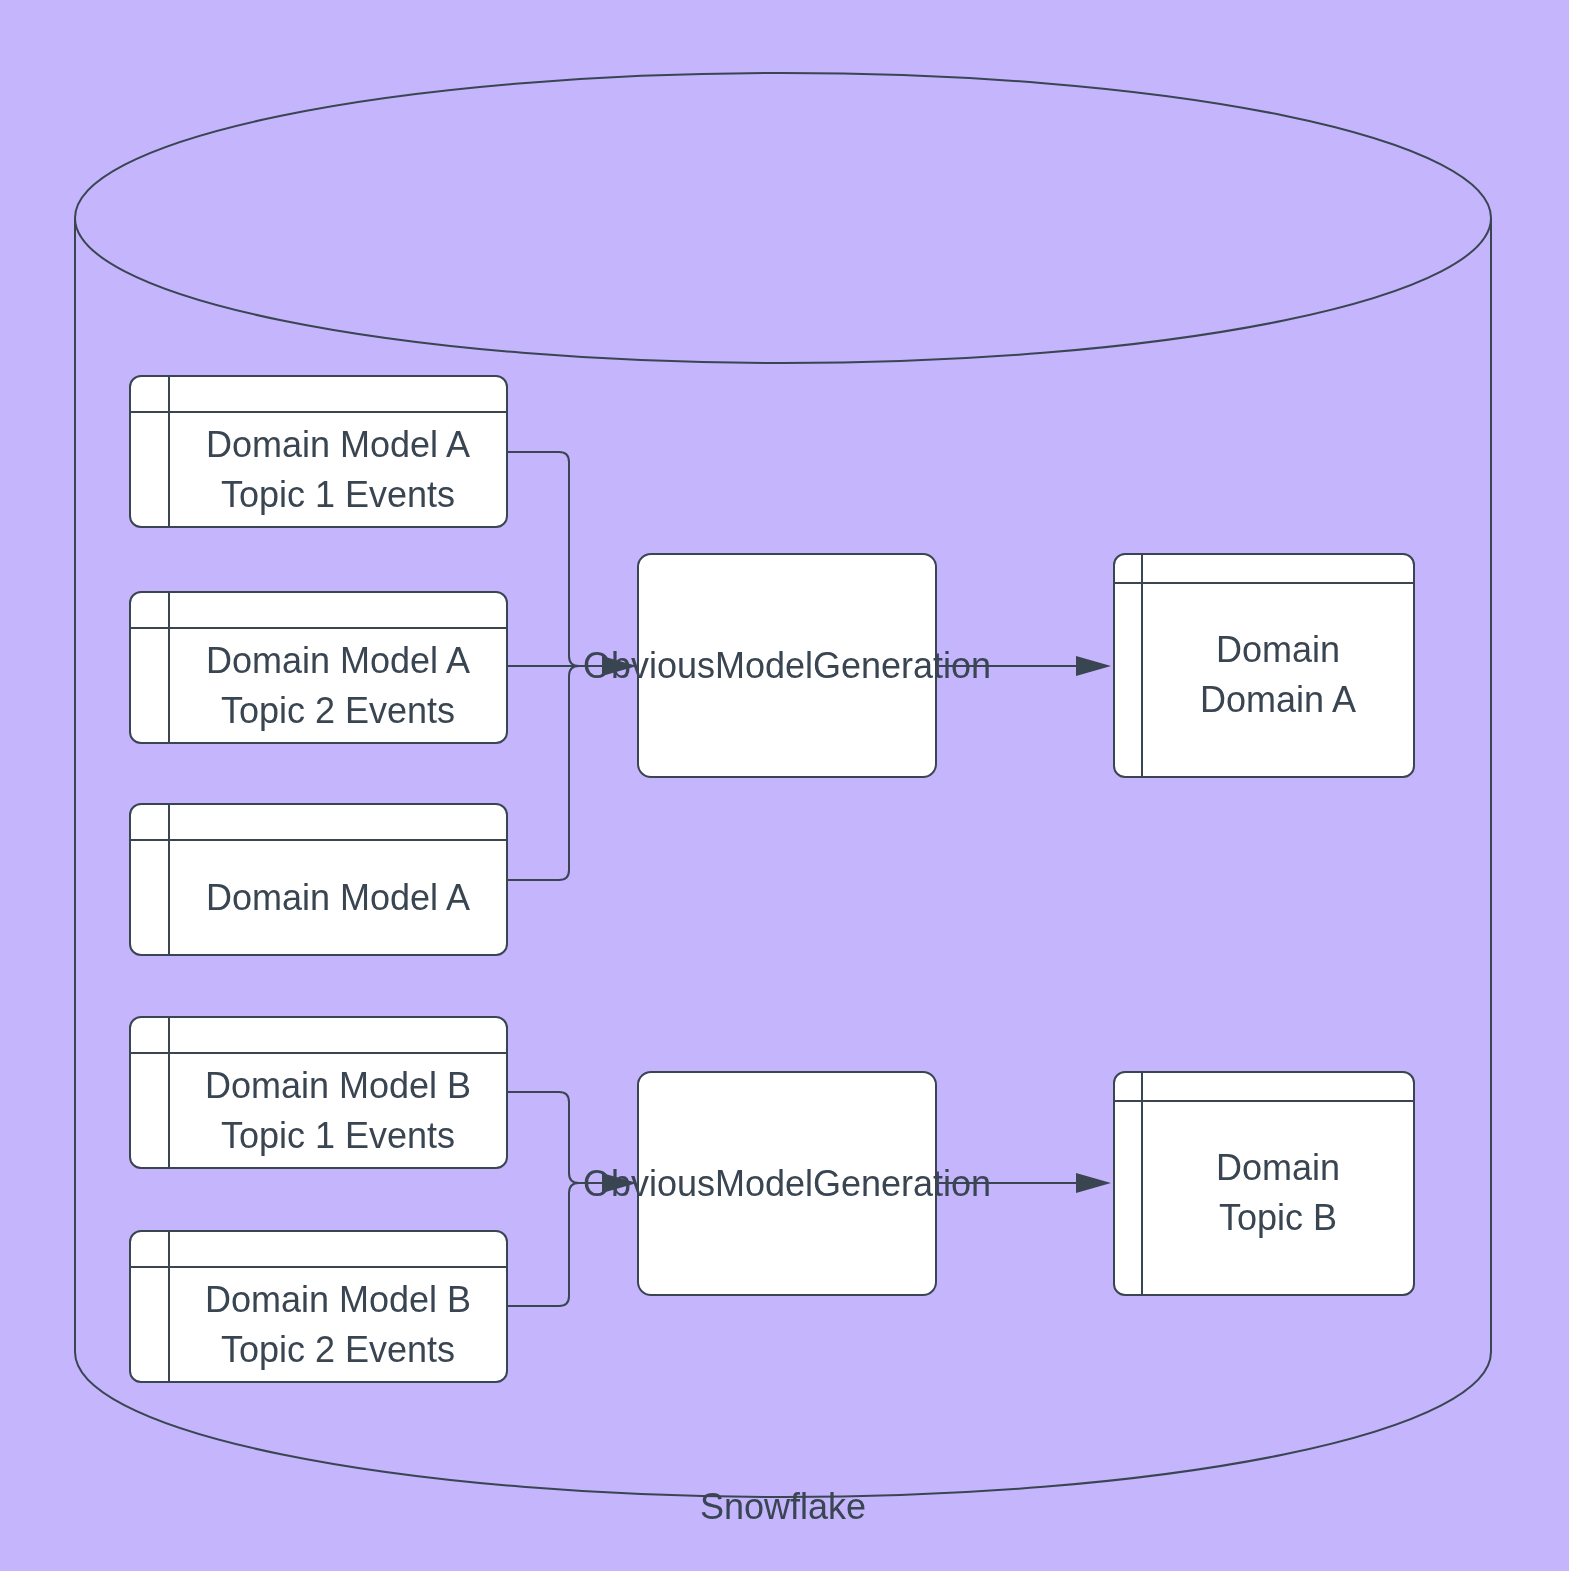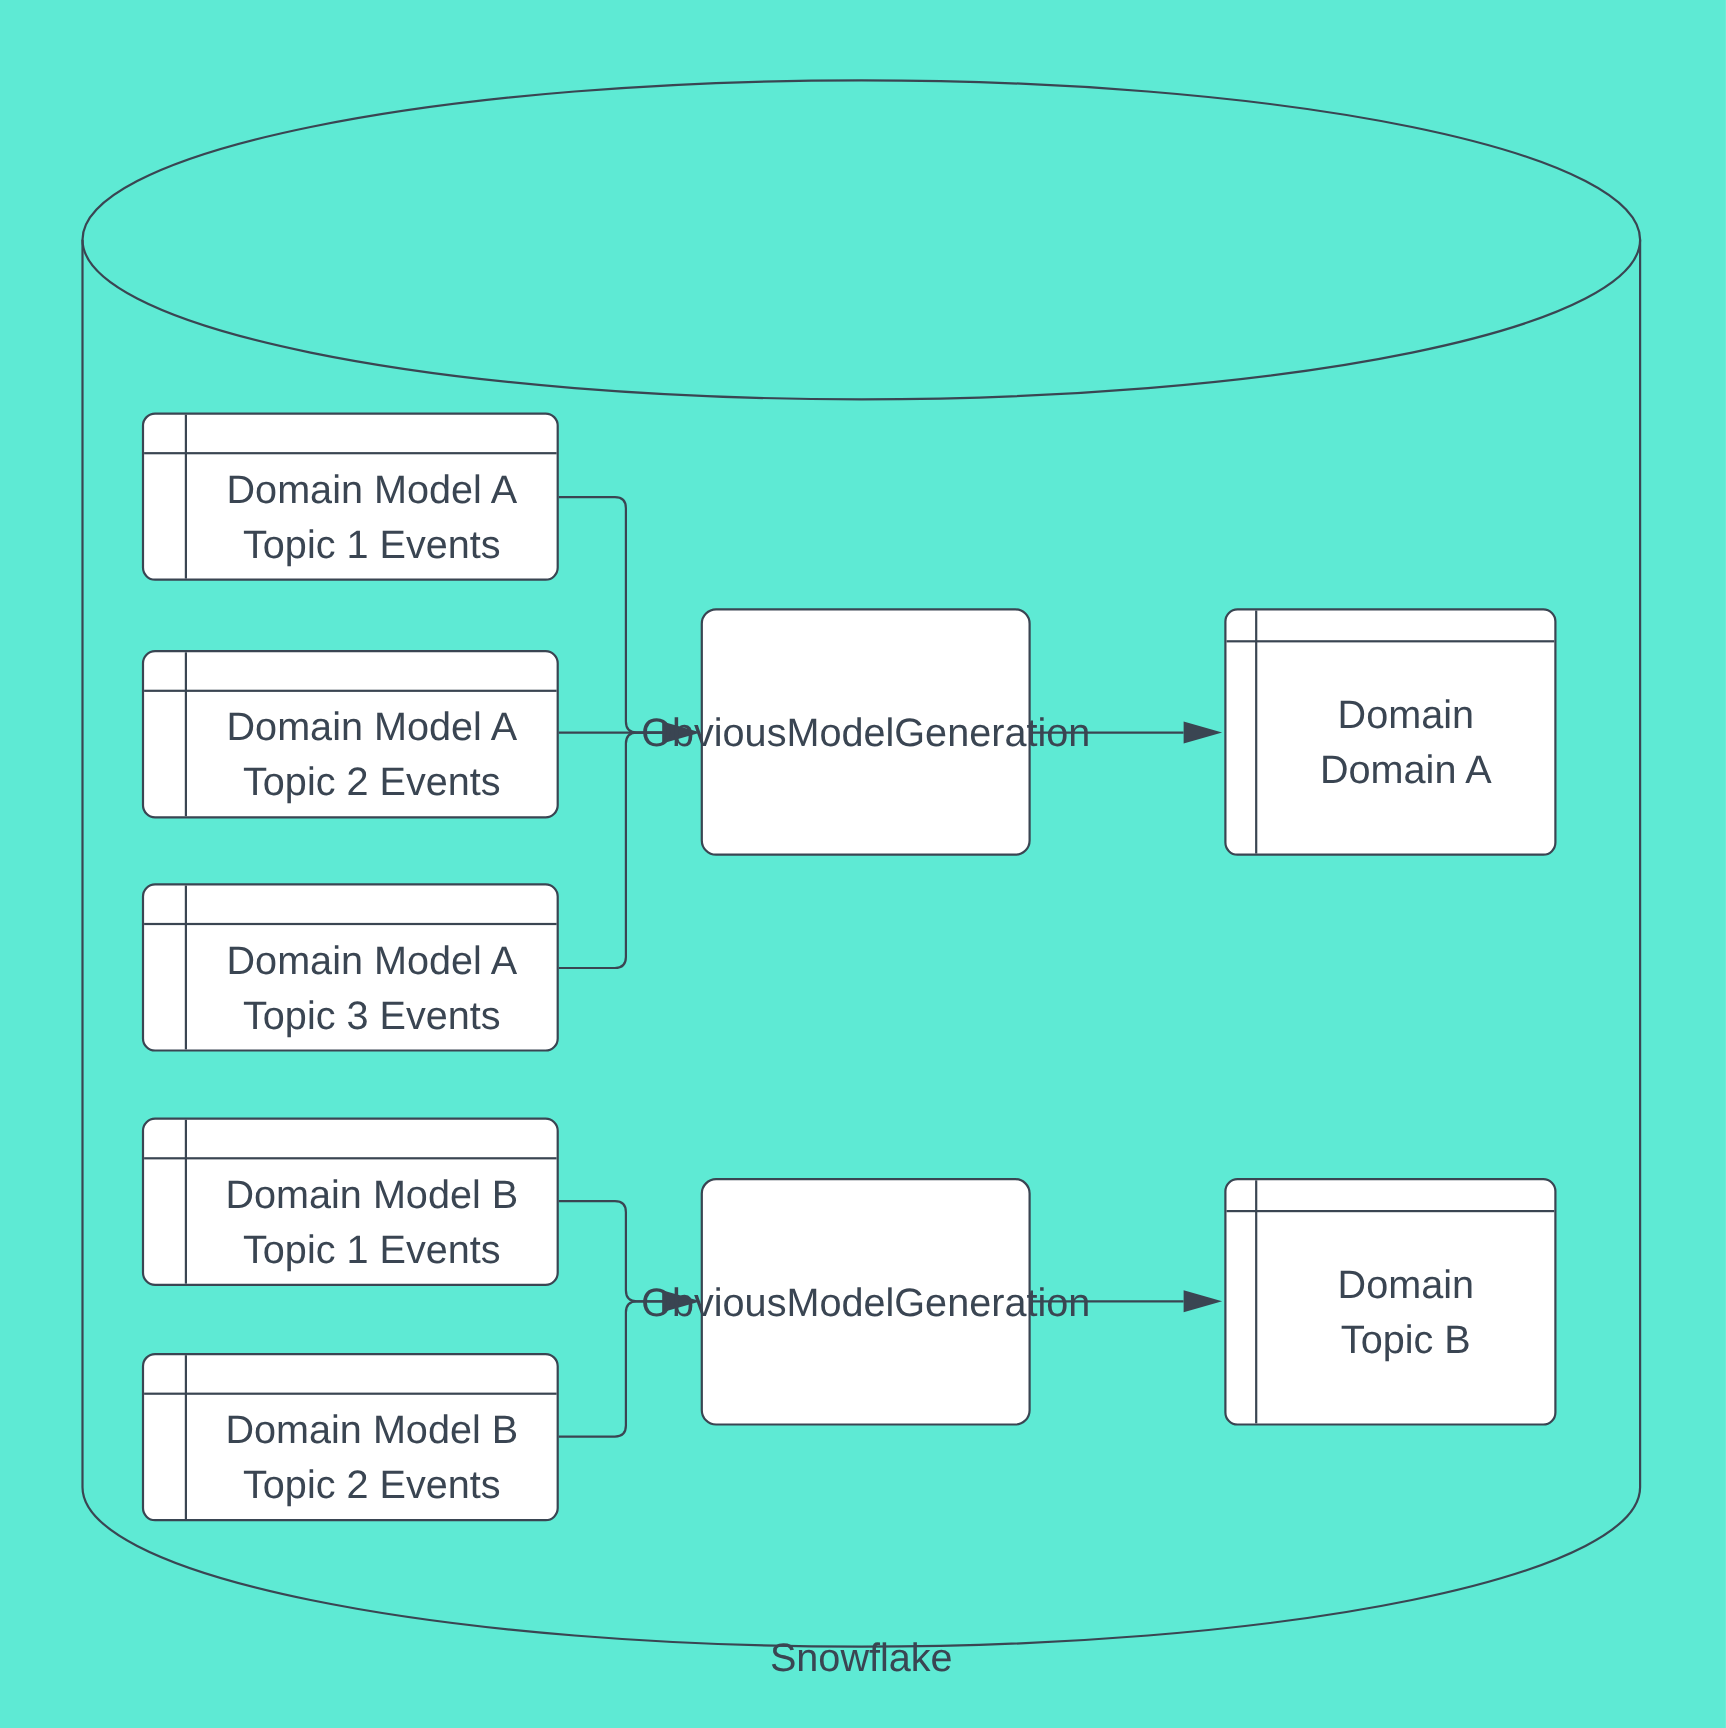--- a/index.html
+++ b/index.html
@@ -3,21 +3,21 @@
 <meta charset="utf-8">
 <style>
   :root{
     --stroke:#3a4552;
     --text:#3a4552;
   }
   html,body{margin:0;padding:0;background:#ffffff;}
   .diagram{
     position:relative;
     width:1569px;height:1571px;
-    background:#5eead4;
+    background:#c4b5fd;
     font-family:"Liberation Sans", sans-serif;
     color:var(--text);
     overflow:hidden;
   }
   svg.layer{position:absolute;left:0;top:0;width:1569px;height:1571px;}
   .ln{fill:none;stroke:var(--stroke);stroke-width:2;}
   .ah{fill:var(--stroke);stroke:none;}
 
   
   .node{
@@ -98,21 +98,20 @@
       <div>Domain Model A</div>
       <div>Topic 2 Events</div>
     </div>
   </div>
 
   <div class="node ev" style="left:129px;top:803px;">
     <div class="t-col"></div>
     <div class="t-hdr"></div>
     <div class="t-label">
       <div>Domain Model A</div>
-      <div>Topic 3 Events</div>
     </div>
   </div>
 
   <div class="node proc" style="left:637px;top:553px;">
     <div class="p-label">
       <div>Obvious</div>
       <div>Model</div>
       <div>Generation</div>
     </div>
   </div>

